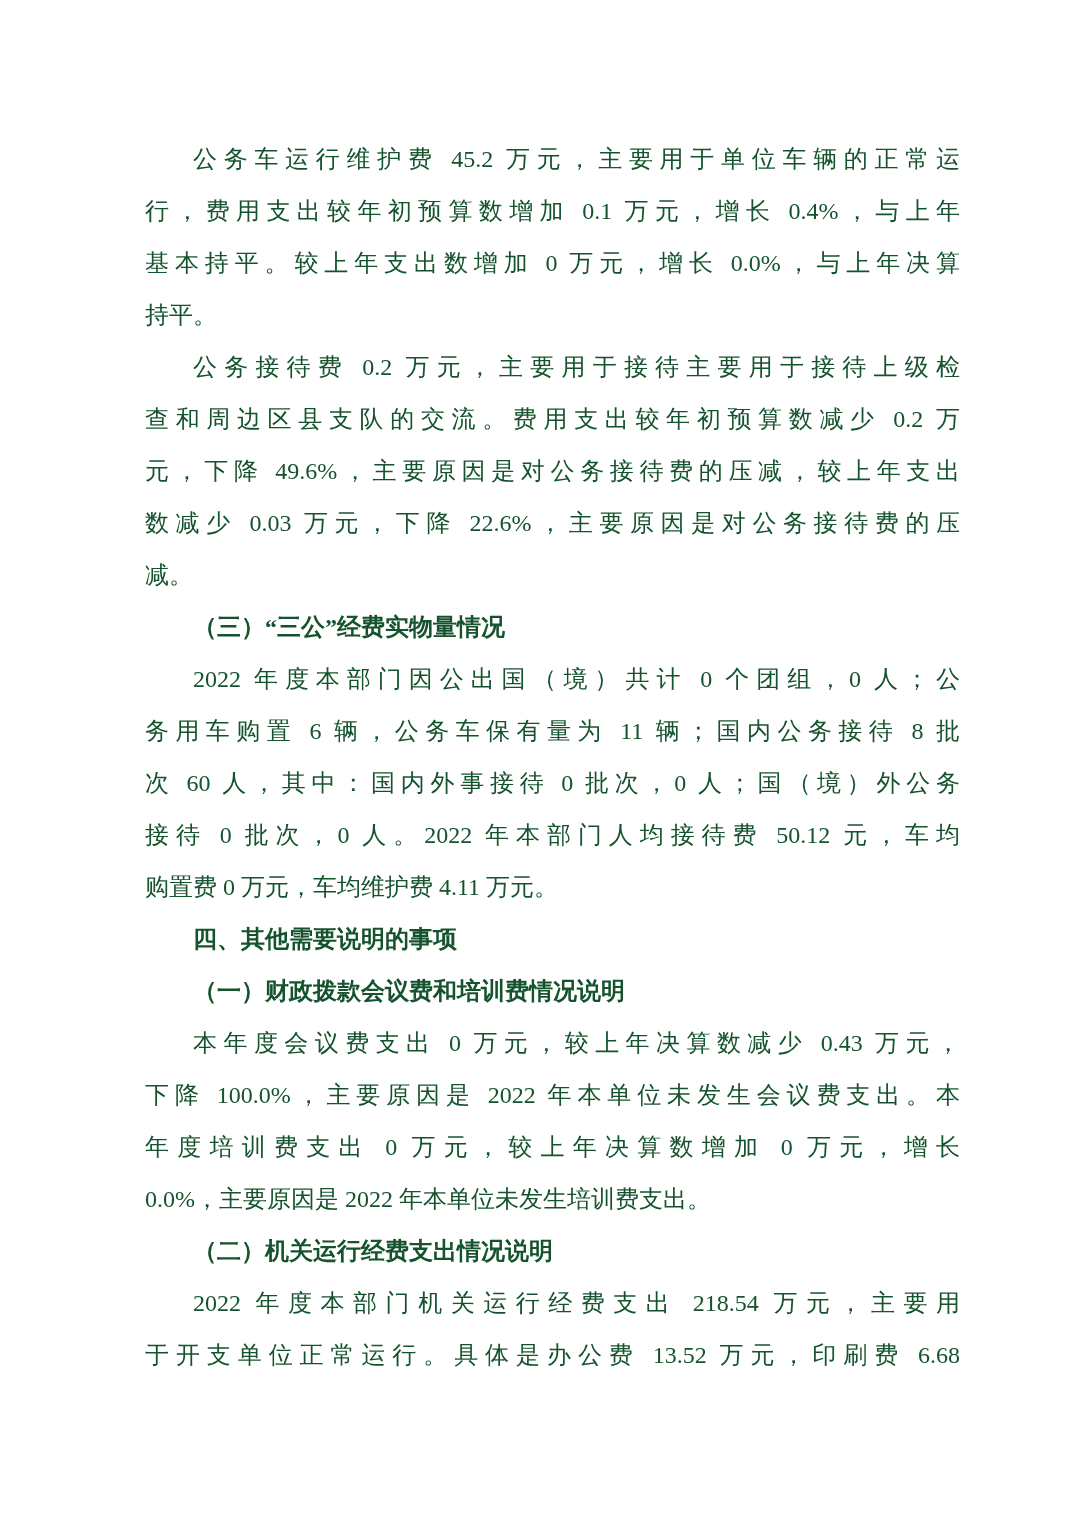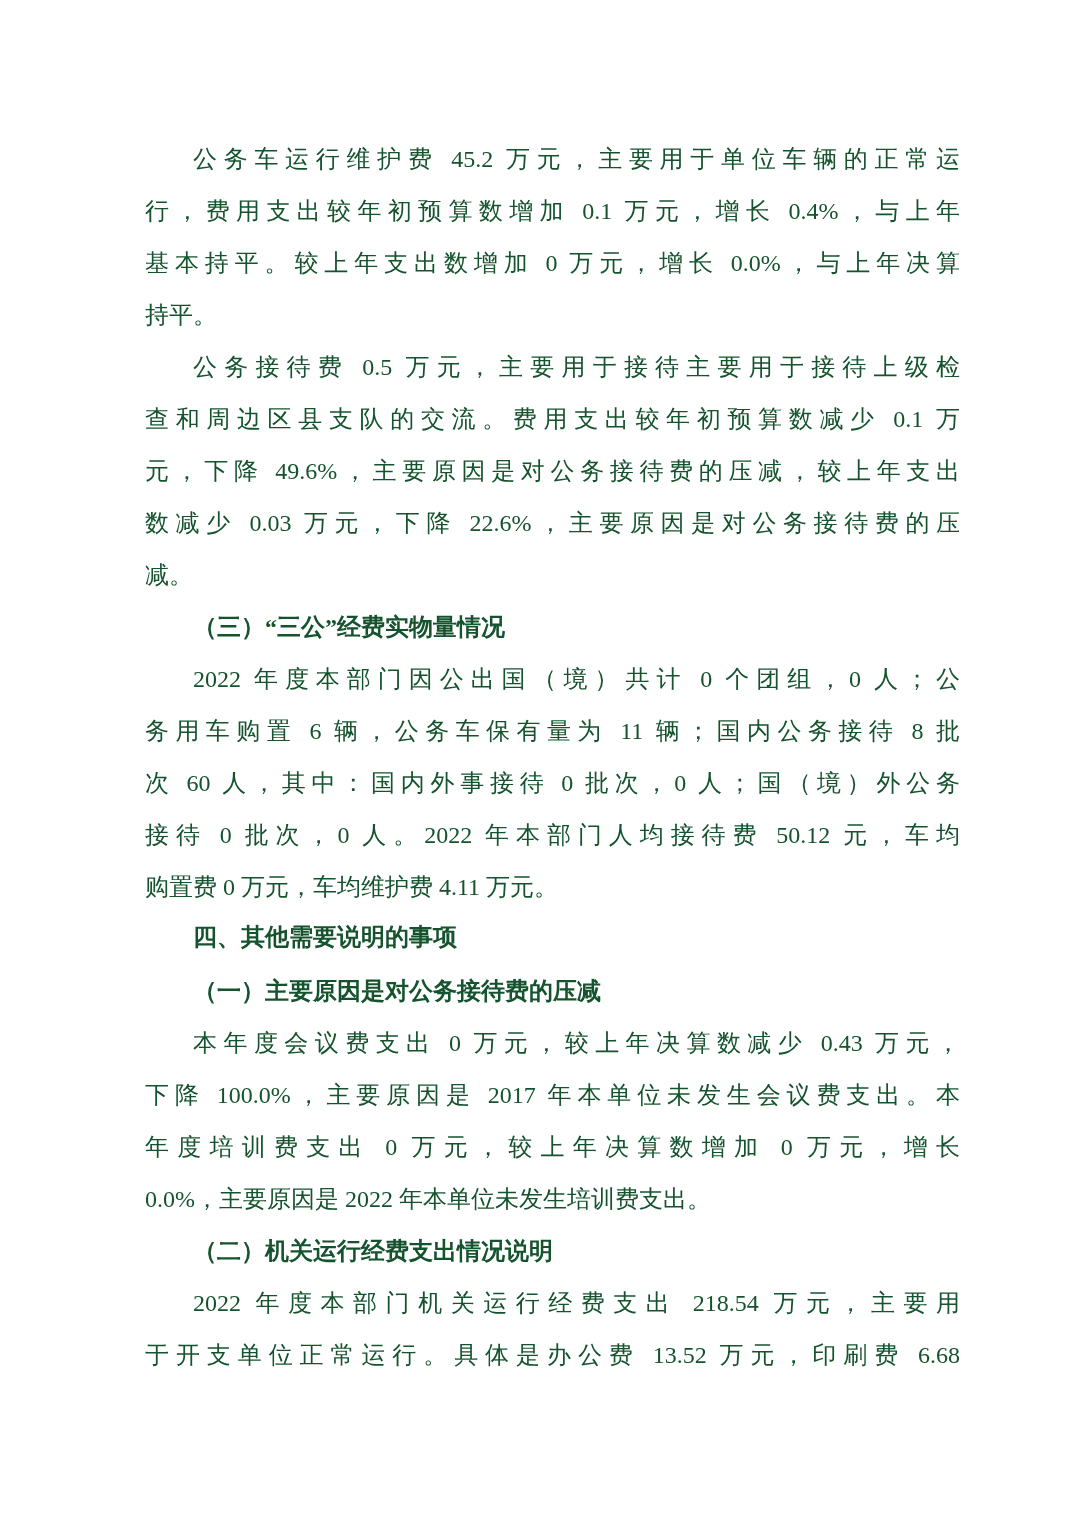--- a/index.html
+++ b/index.html
@@ -33,64 +33,64 @@
     text-align-last: left;
     word-break: break-all;
   }
   .line.fill {
     text-align-last: justify;
   }
   .line.indent {
     text-indent: 2em;
   }
   .block.heading-bold .line {
-    font-family: Liberation Mono, monospace;
+    font-family: Liberation Sans, sans-serif;
     font-weight: 700;
   }
   .block.heading-kai .line {
     font-weight: 700;
   }
 </style>
 </head>
 <body>
 
 <div class="page">
   <div class="doc-body">
       <div class="block body">
         <div class="line indent fill">公务车运行维护费 45.2 万元，主要用于单位车辆的正常运</div>
         <div class="line fill">行，费用支出较年初预算数增加 0.1 万元，增长 0.4%，与上年</div>
         <div class="line fill">基本持平。较上年支出数增加 0 万元，增长 0.0%，与上年决算</div>
         <div class="line">持平。</div>
       </div>
       <div class="block body">
-        <div class="line indent fill">公务接待费 0.5 万元，主要用于接待主要用于接待上级检</div>
-        <div class="line fill">查和周边区县支队的交流。费用支出较年初预算数减少 0.1 万</div>
+        <div class="line indent fill">公务接待费 0.2 万元，主要用于接待主要用于接待上级检</div>
+        <div class="line fill">查和周边区县支队的交流。费用支出较年初预算数减少 0.2 万</div>
         <div class="line fill">元，下降 49.6%，主要原因是对公务接待费的压减，较上年支出</div>
         <div class="line fill">数减少 0.03 万元，下降 22.6%，主要原因是对公务接待费的压</div>
         <div class="line">减。</div>
       </div>
       <div class="block heading-kai">
         <div class="line indent">（三）“三公”经费实物量情况</div>
       </div>
       <div class="block body">
         <div class="line indent fill">2022 年度本部门因公出国（境）共计 0 个团组，0 人；公</div>
         <div class="line fill">务用车购置 6 辆，公务车保有量为 11 辆；国内公务接待 8 批</div>
         <div class="line fill">次 60 人，其中：国内外事接待 0 批次，0 人；国（境）外公务</div>
         <div class="line fill">接待 0 批次，0 人。2022 年本部门人均接待费 50.12 元，车均</div>
         <div class="line">购置费 0 万元，车均维护费 4.11 万元。</div>
       </div>
       <div class="block heading-bold">
         <div class="line indent">四、其他需要说明的事项</div>
       </div>
       <div class="block heading-kai">
-        <div class="line indent">（一）主要原因是对公务接待费的压减</div>
+        <div class="line indent">（一）财政拨款会议费和培训费情况说明</div>
       </div>
       <div class="block body">
         <div class="line indent fill">本年度会议费支出 0 万元，较上年决算数减少 0.43 万元，</div>
-        <div class="line fill">下降 100.0%，主要原因是 2017 年本单位未发生会议费支出。本</div>
+        <div class="line fill">下降 100.0%，主要原因是 2022 年本单位未发生会议费支出。本</div>
         <div class="line fill">年度培训费支出 0 万元，较上年决算数增加 0 万元，增长</div>
         <div class="line">0.0%，主要原因是 2022 年本单位未发生培训费支出。</div>
       </div>
       <div class="block heading-kai">
         <div class="line indent">（二）机关运行经费支出情况说明</div>
       </div>
       <div class="block body">
         <div class="line indent fill">2022 年度本部门机关运行经费支出 218.54 万元，主要用</div>
         <div class="line fill">于开支单位正常运行。具体是办公费 13.52 万元，印刷费 6.68</div>
       </div>

